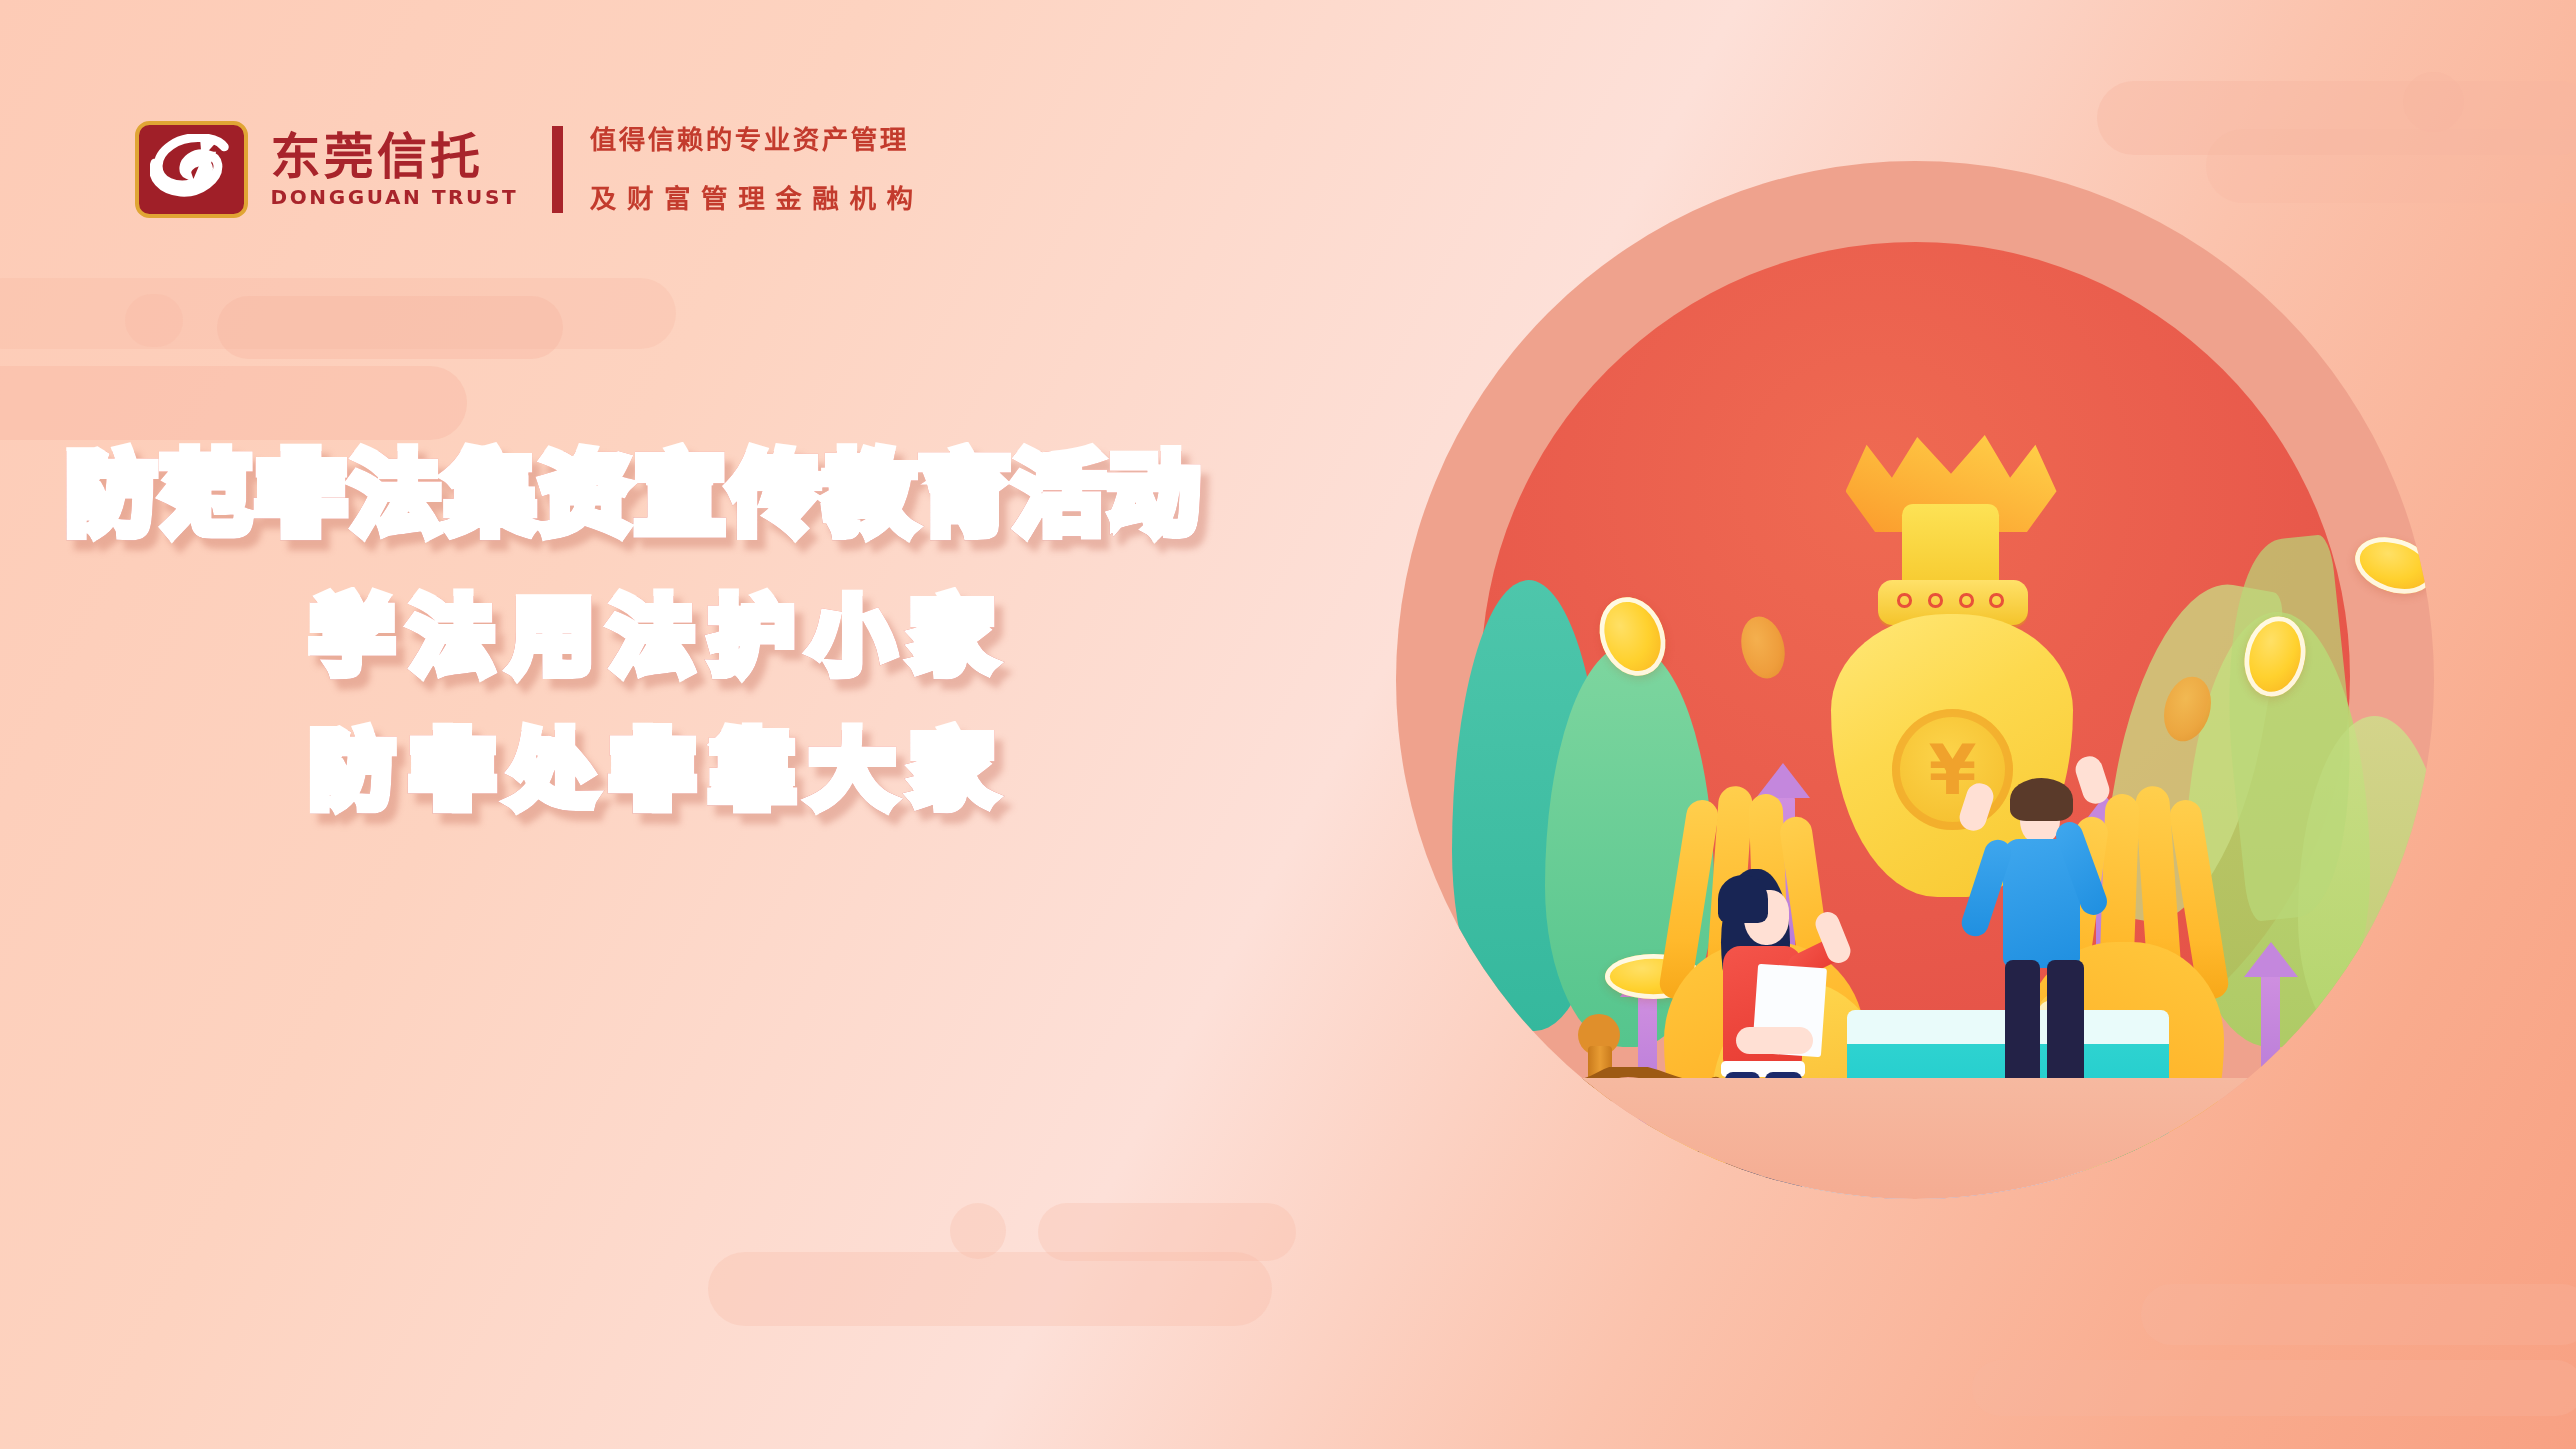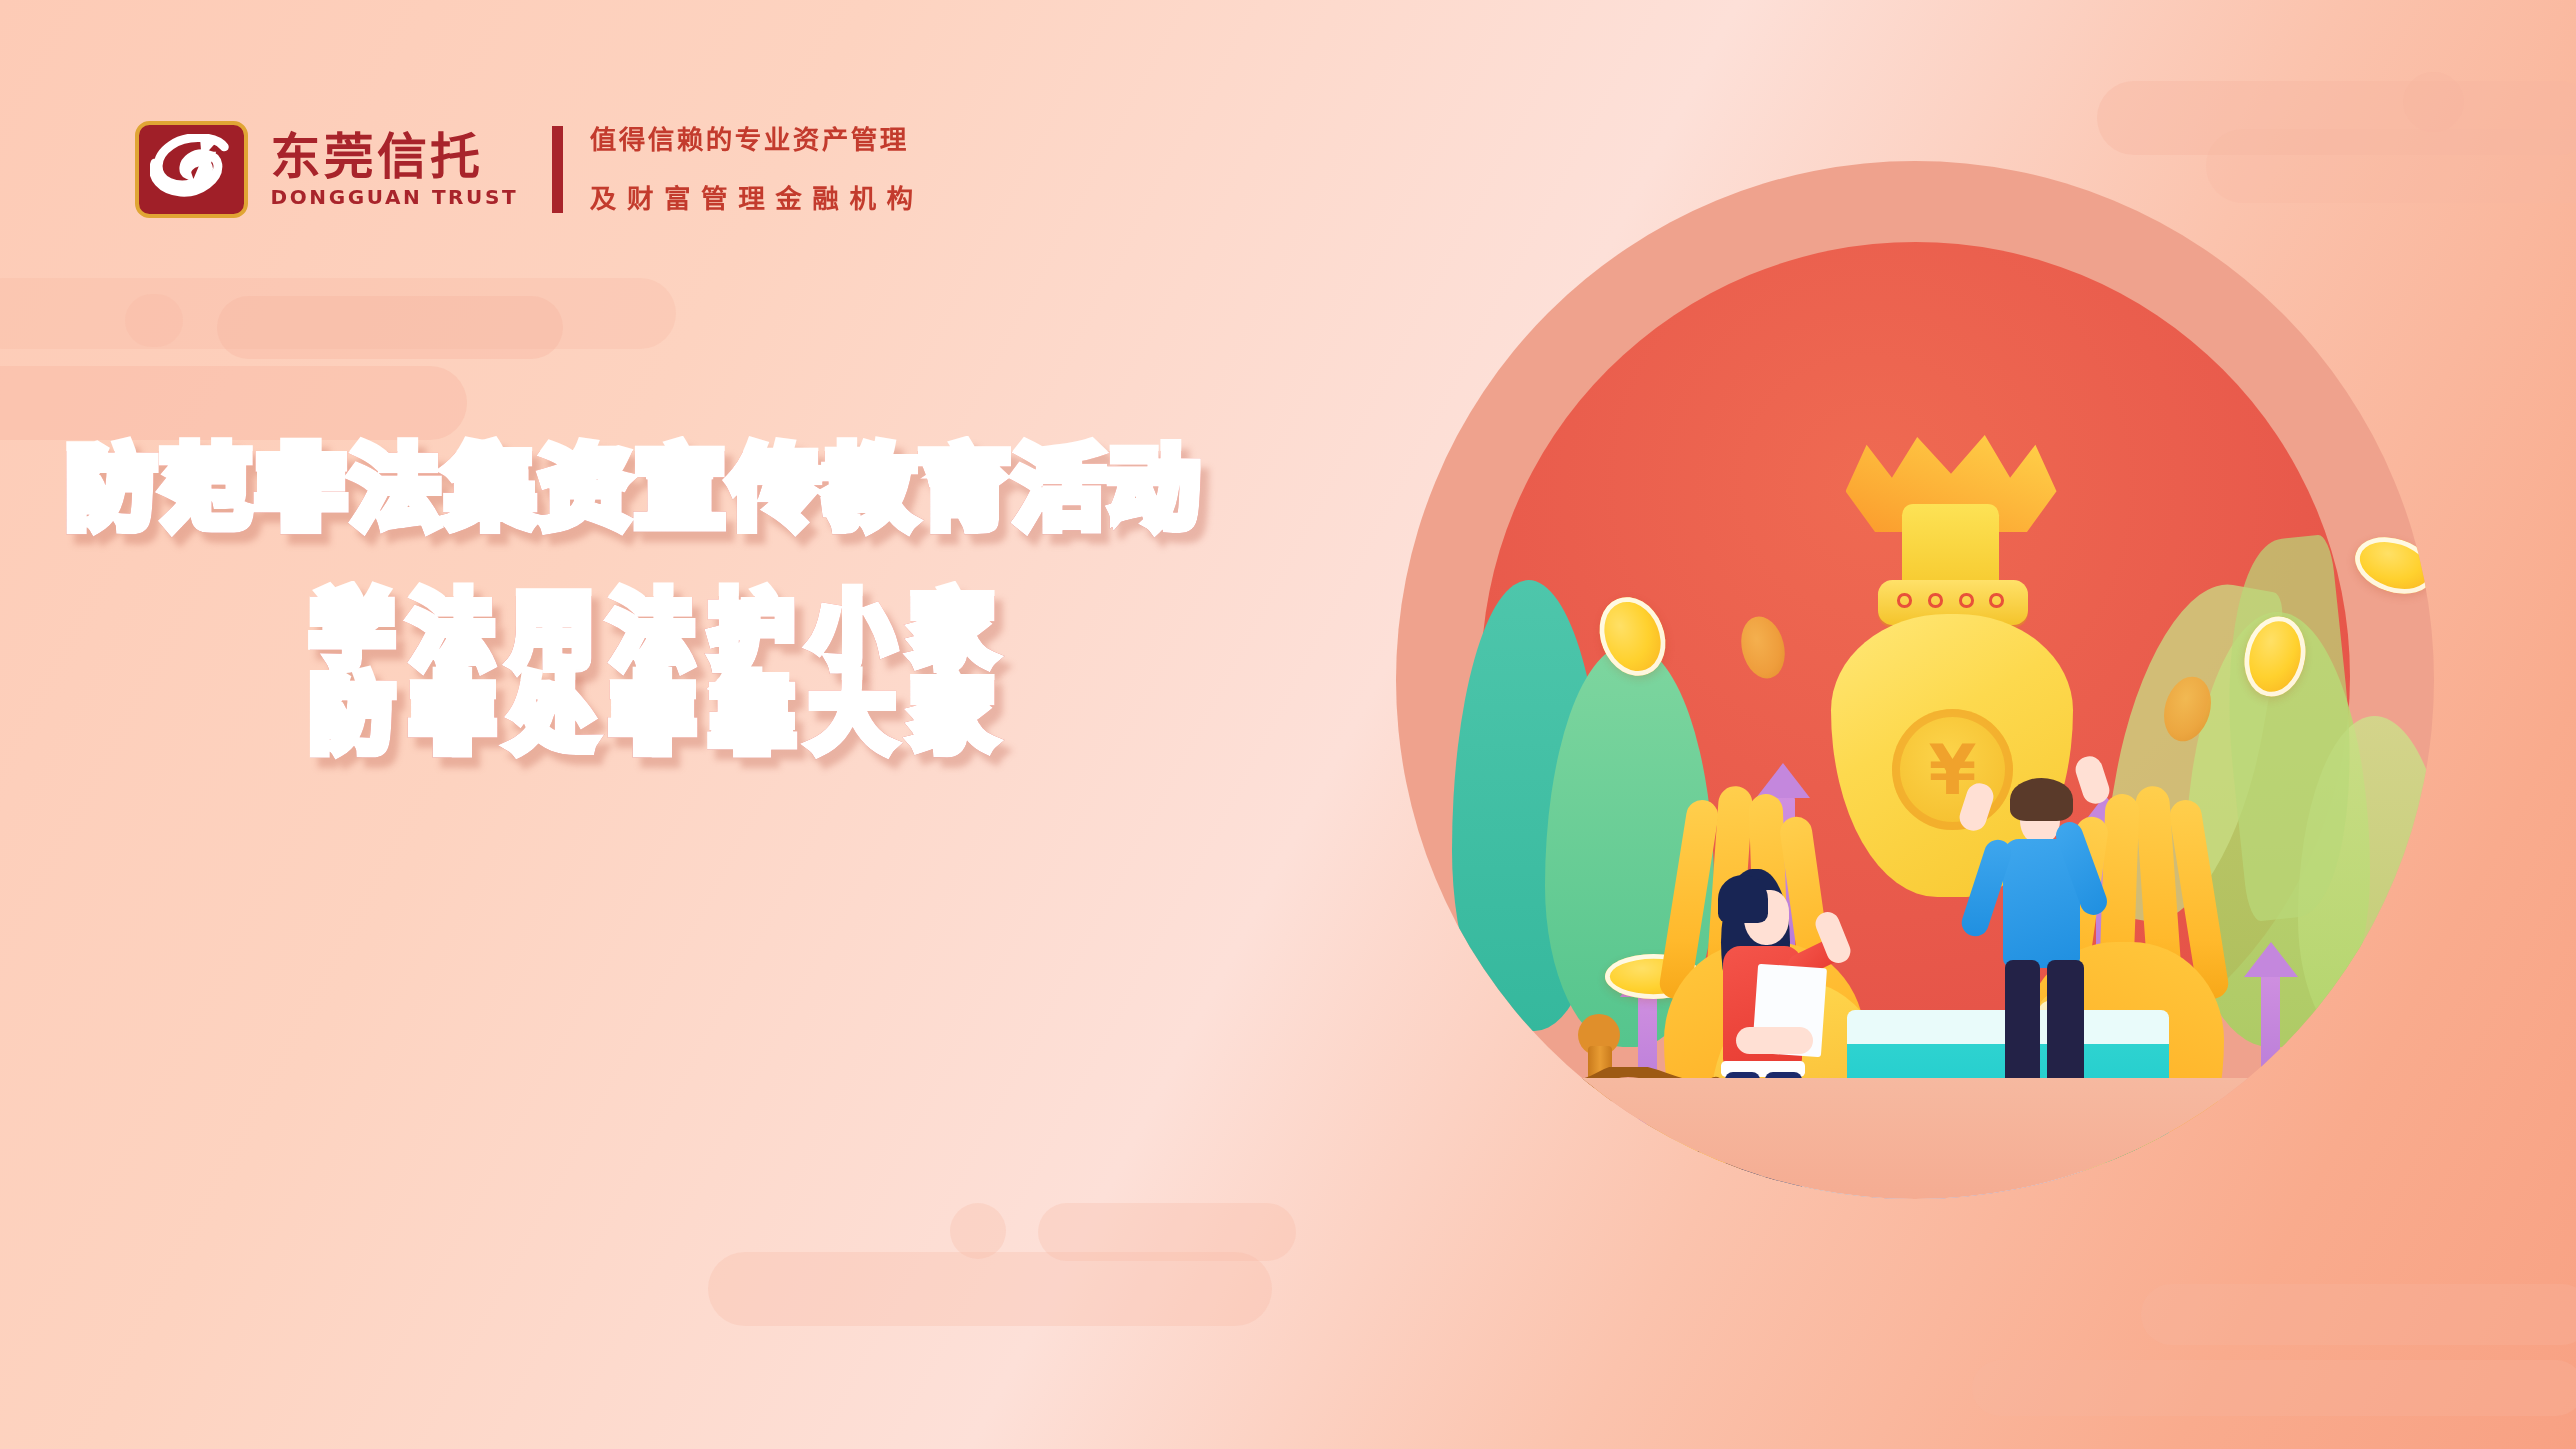--- a/index.html
+++ b/index.html
@@ -175,24 +175,24 @@
   .tagline{display:flex;flex-direction:column;justify-content:center;gap:32px;}
   .tag-line{
     font-size:26.6px;font-weight:700;color:#c33b2d;letter-spacing:2.4px;line-height:1;white-space:nowrap;
   }
   .tag-line.spread{letter-spacing:10.5px;}
 
   
   .headline{position:absolute;left:0;top:451px;width:1320px;}
   .hl-row{display:flex;justify-content:center;}
   .hl-row.r1{justify-content:flex-start;padding-left:66px;margin-bottom:55px;}
-  .hl-row.r2{text-align:center;}
+  .hl-row.r2{margin-bottom:50px;text-align:center;}
   .hl{
     display:inline-block;
-    font-family:Liberation Mono, monospace;
+    font-family:Liberation Serif, serif;
     font-weight:700;
     line-height:1;
     background:linear-gradient(180deg,#f4553c 0%,#e8372a 42%,#c42218 100%);
     -webkit-background-clip:text;background-clip:text;
     color:transparent;
     -webkit-text-stroke:11.3px #ffffff;
     paint-order:stroke fill;
     filter:drop-shadow(8px 10.5px 3.2px rgba(190,90,70,.30));
   }
   .hl.l1{font-size:90px;letter-spacing:4.8px;}

